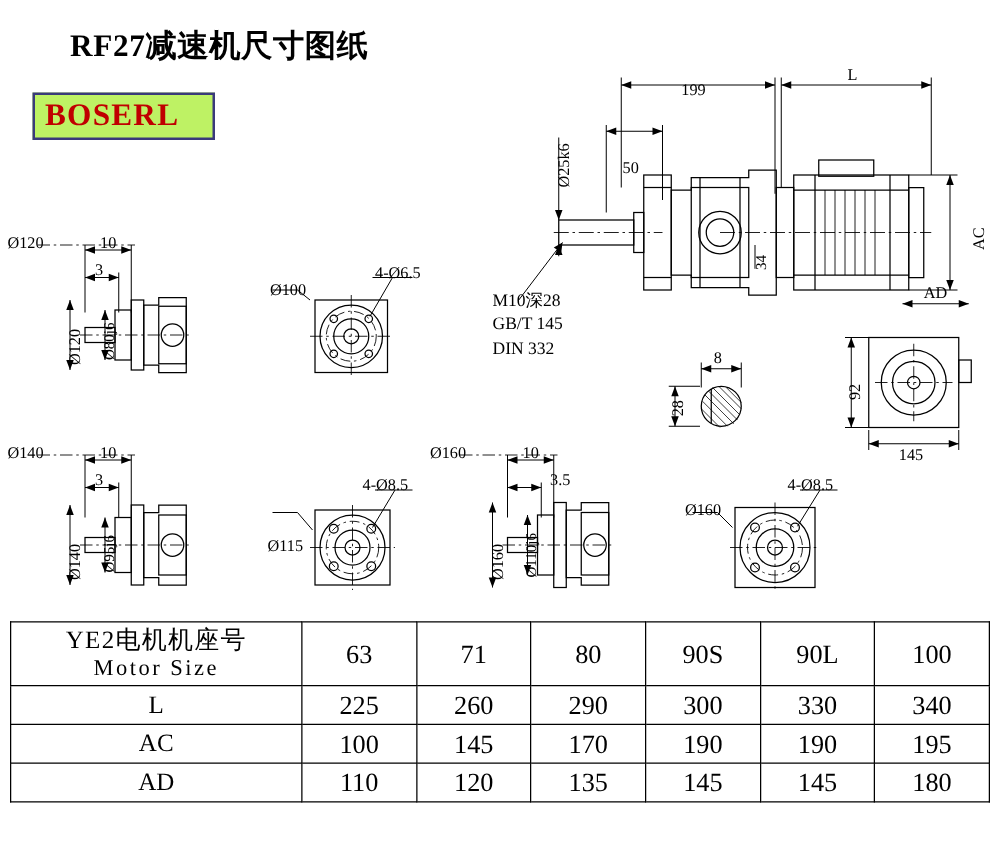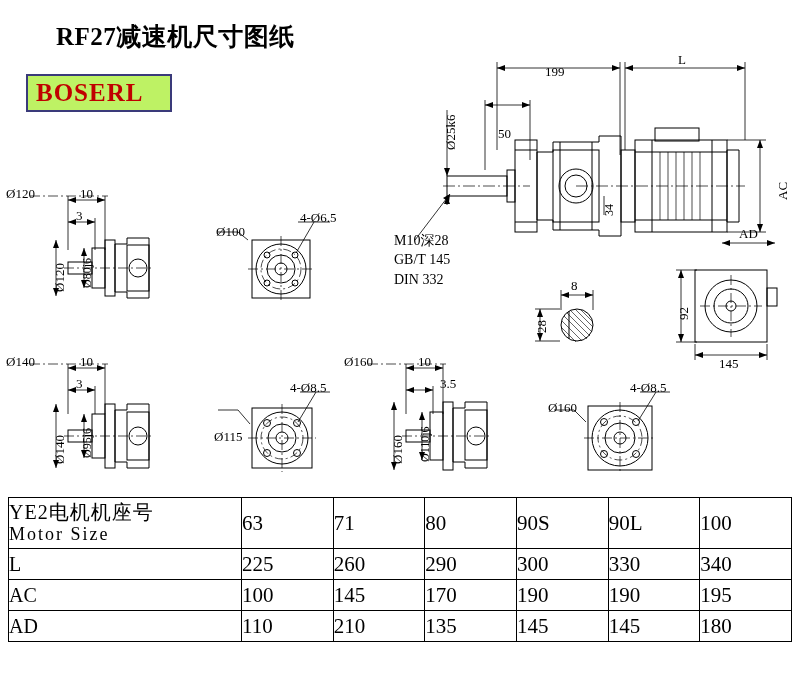--- a/index.html
+++ b/index.html
@@ -61,21 +61,21 @@
   .spec-table {
     position: absolute;
     left: 8px;
     top: 497px;
     width: 784px;
     border-collapse: collapse;
     table-layout: fixed;
   }
   .spec-table td {
     border: 1px solid #000;
-    text-align: left;
+    text-align: center;
     font-family: "Liberation Serif", serif;
     font-size: 20px;
     height: 30px;
     padding: 0;
   }
   .spec-table td.label {
     width: 232px;
     font-size: 20px;
   }
   .spec-table td.hdr-label {
@@ -498,21 +498,21 @@
         <td class="val">100</td>
         <td class="val">145</td>
         <td class="val">170</td>
         <td class="val">190</td>
         <td class="val">190</td>
         <td class="val">195</td>
       </tr>
       <tr>
         <td class="label">AD</td>
         <td class="val">110</td>
-        <td class="val">210</td>
+        <td class="val">120</td>
         <td class="val">135</td>
         <td class="val">145</td>
         <td class="val">145</td>
         <td class="val">180</td>
       </tr>
     </tbody>
   </table>
 
 </div>
 

